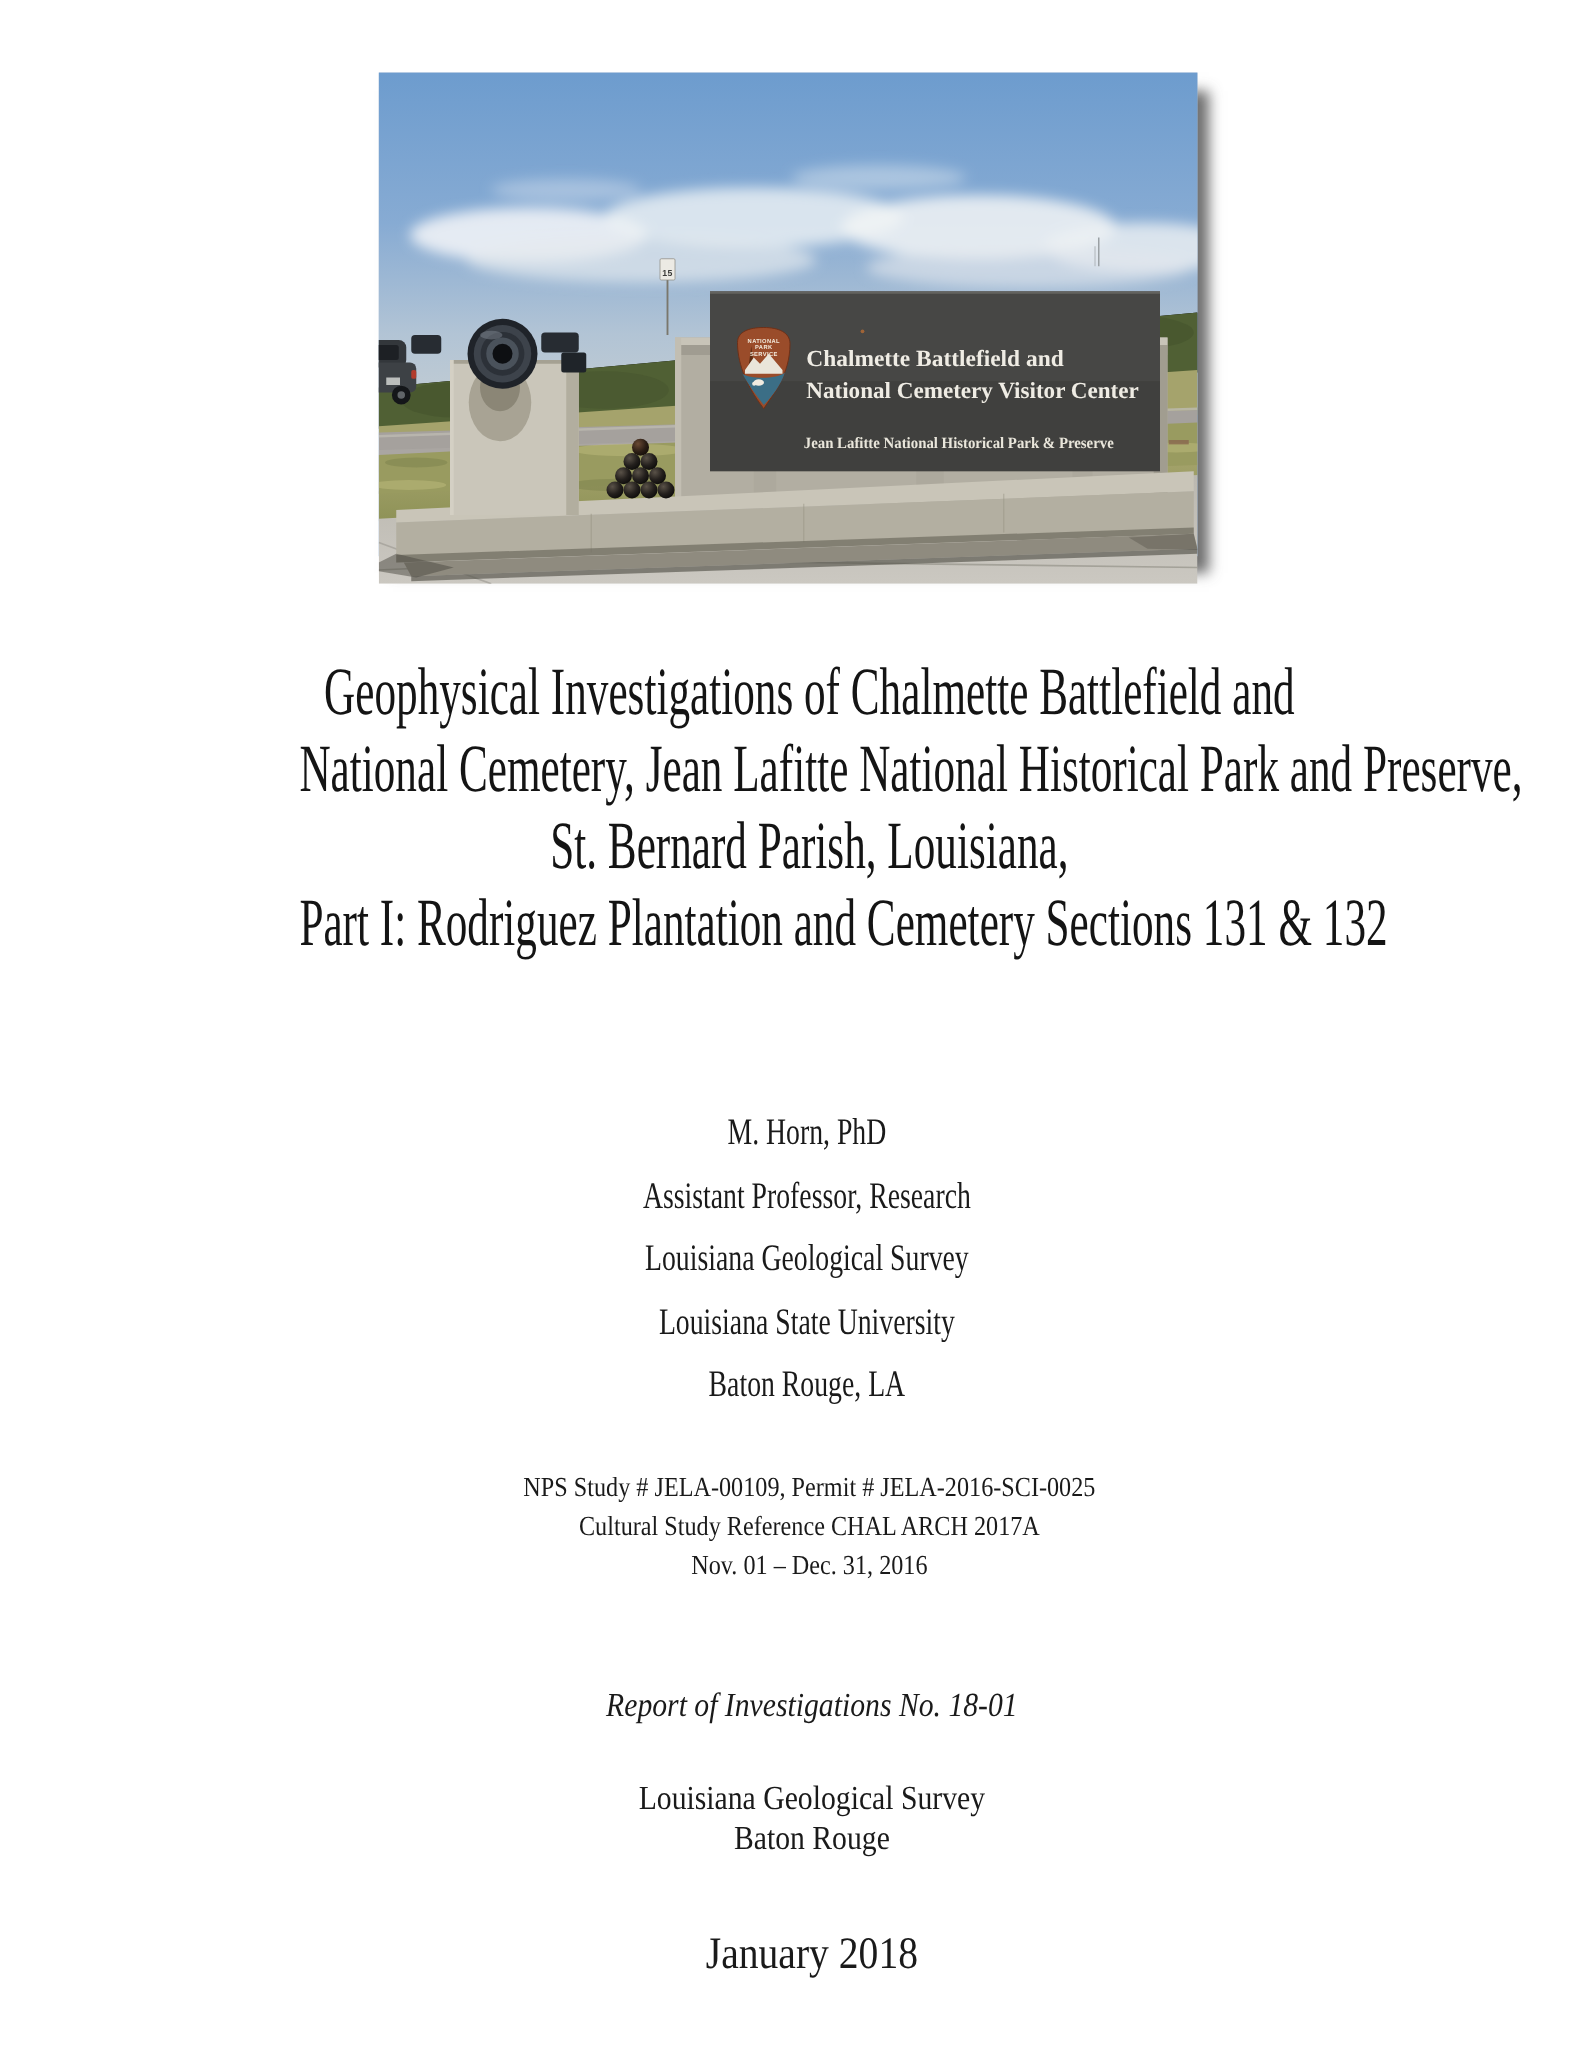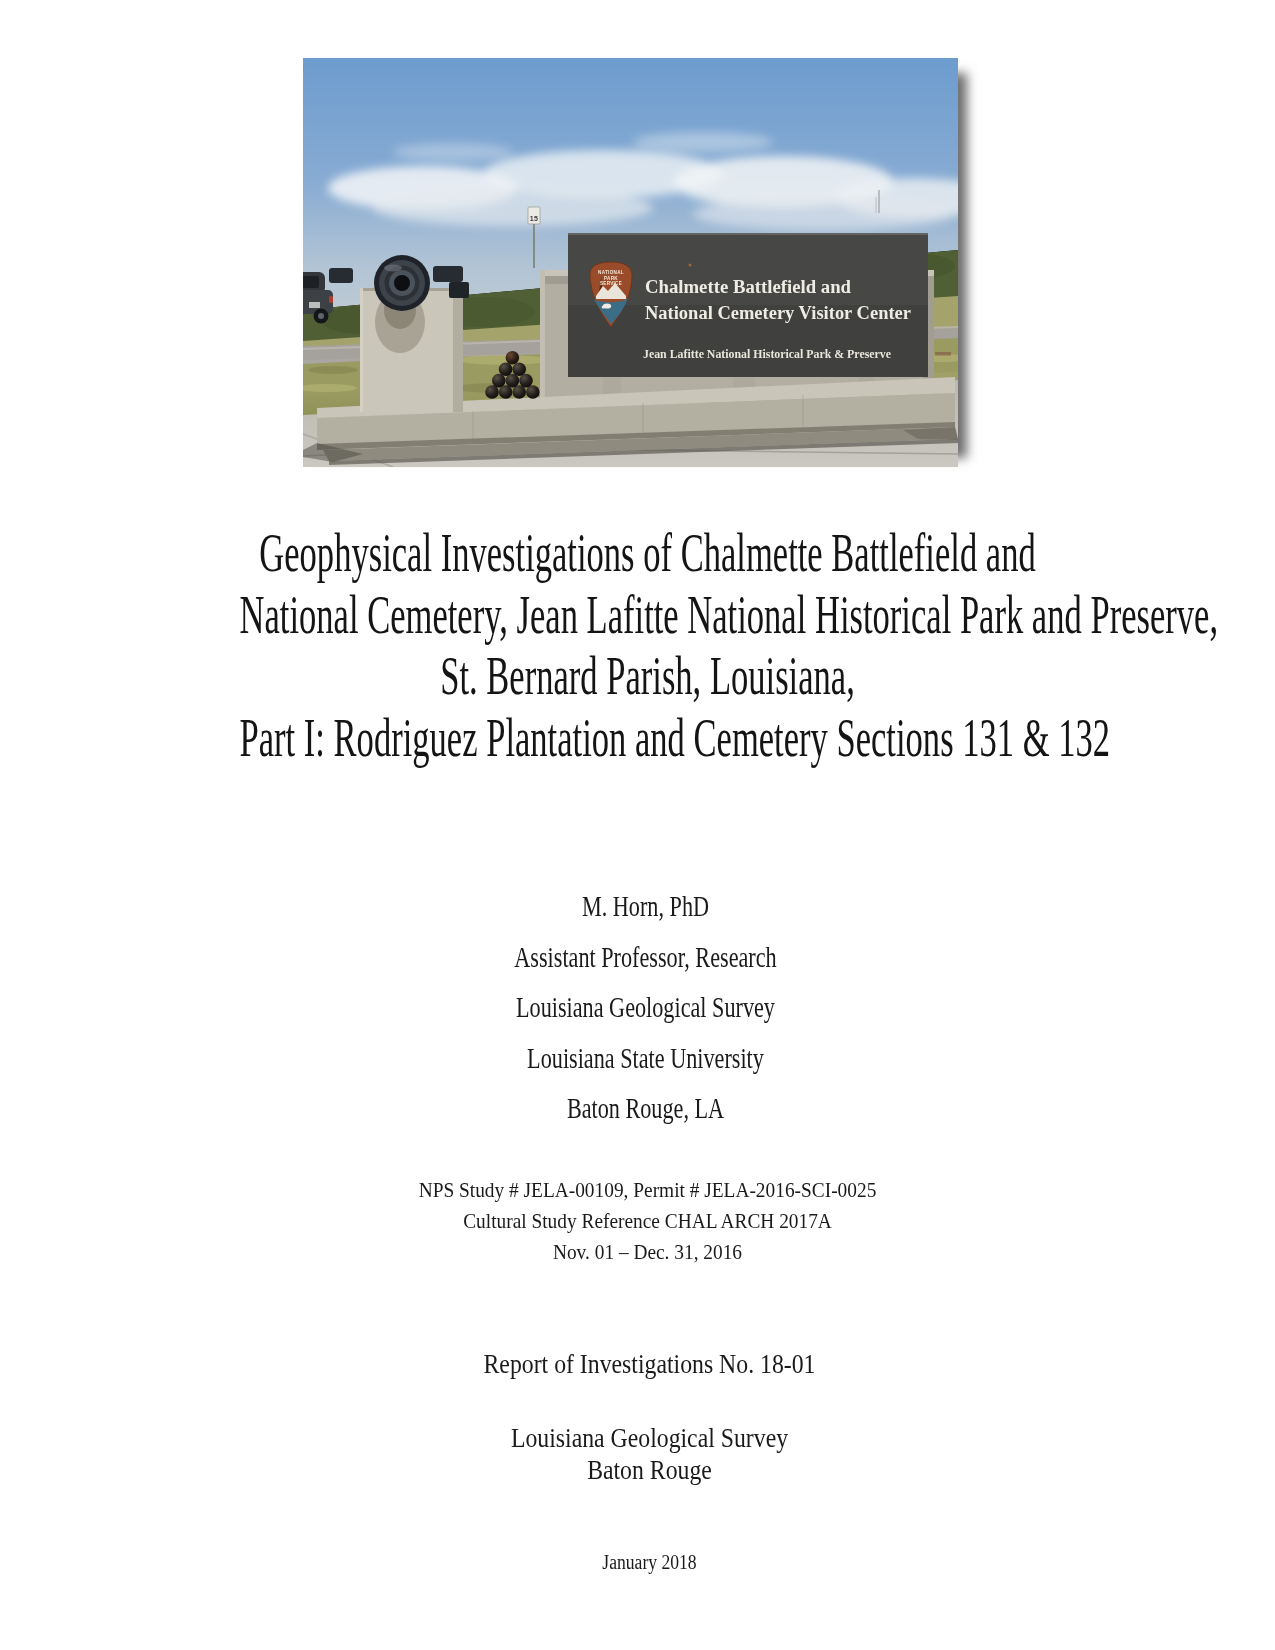--- a/index.html
+++ b/index.html
@@ -15,25 +15,25 @@
   .photo svg{display:block;width:655px;height:409px;}
   .textblock{position:absolute;left:0;right:0;text-align:center;}
   .tline{display:block;white-space:nowrap;}
   
   .title-block{top:523px;font-size:54px;line-height:61.5px;color:#141414;}
   .title-block .tline{transform:translateX(10px) scaleX(0.64);transform-origin:50% 50%;}
   .author-block{top:881px;font-size:30px;line-height:50.5px;font-family:Liberation Serif, serif;}
   .author-block .tline{transform:translateX(8px) scaleX(0.74);transform-origin:50% 50%;}
   .study-block{top:1174px;font-size:22px;line-height:31px;}
   .study-block .tline{transform:translateX(10px) scaleX(0.88);transform-origin:50% 50%;}
-  .report-block{top:1349px;font-size:27px;line-height:31px;}
+  .report-block{top:1349px;font-size:27px;line-height:31px;font-style:italic;}
   .report-block .tline{transform:translateX(12px) scaleX(0.88);transform-origin:50% 50%;}
   .publisher-block{top:1422px;font-size:27px;line-height:32px;}
   .publisher-block .tline{transform:translateX(12px) scaleX(0.88);transform-origin:50% 50%;}
-  .date-block{top:1547px;font-size:20px;line-height:31px;}
+  .date-block{top:1547px;font-size:36px;line-height:31px;}
   .date-block .tline{transform:translateX(12px) scaleX(0.88);transform-origin:50% 50%;}
   .sign-text{font-family:"Liberation Serif", serif;font-weight:bold;}
   .logo-text{font-family:"Liberation Sans", sans-serif;font-weight:bold;letter-spacing:0.3px;}
 </style>
 </head>
 <body>
 
 <figure class="photo">
   <svg viewBox="0 0 655 409">
     <defs>

